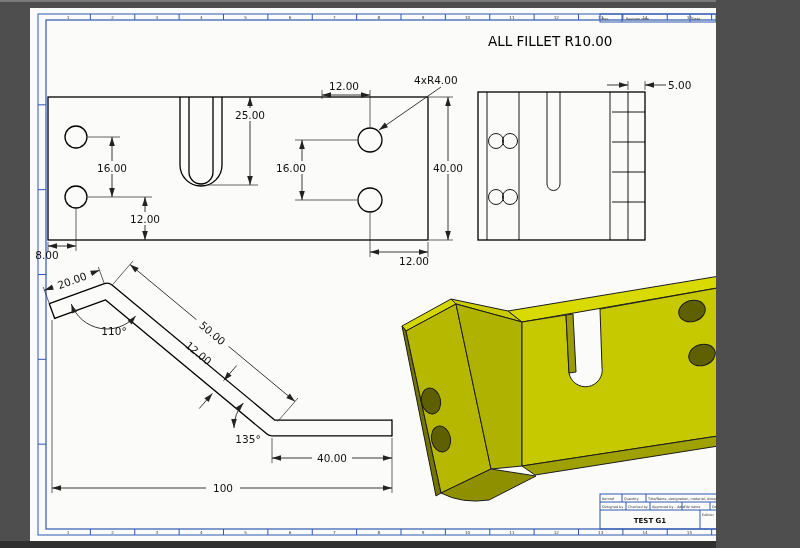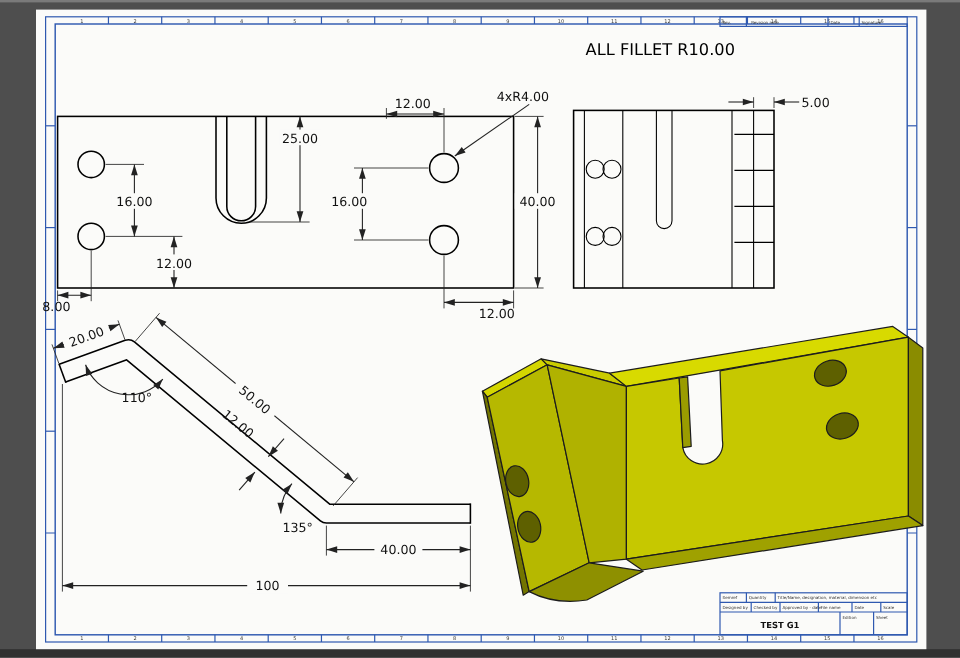--- a/index.html
+++ b/index.html
@@ -1,16 +1,16 @@
 <!DOCTYPE html>
 <html><head>
 <meta charset="utf-8">
 <style>
   html,body{margin:0;padding:0;background:#4e4e4e;}
-  .stage{position:relative;width:800px;height:548px;overflow:hidden;font-family:"DejaVu Sans",sans-serif;}
+  .stage{position:relative;width:716px;height:548px;overflow:hidden;font-family:"DejaVu Sans",sans-serif;}
   svg{position:absolute;top:0;left:0;}
   svg text{font-family:"DejaVu Sans",sans-serif;}
   .geo{stroke:#000;stroke-width:1.3;fill:none;}
   .thin{stroke:#000;stroke-width:0.9;fill:none;}
   .dim{stroke:#222;stroke-width:0.9;fill:none;}
   .ext{stroke:#222;stroke-width:0.7;fill:none;}
   .frame{stroke:#2f59b0;stroke-width:1;fill:none;}
   .tbg{fill:#fbfbf9;}
   .dt{font-size:10.5px;fill:#111;}
   .tiny{font-size:3.4px;fill:#333;}

